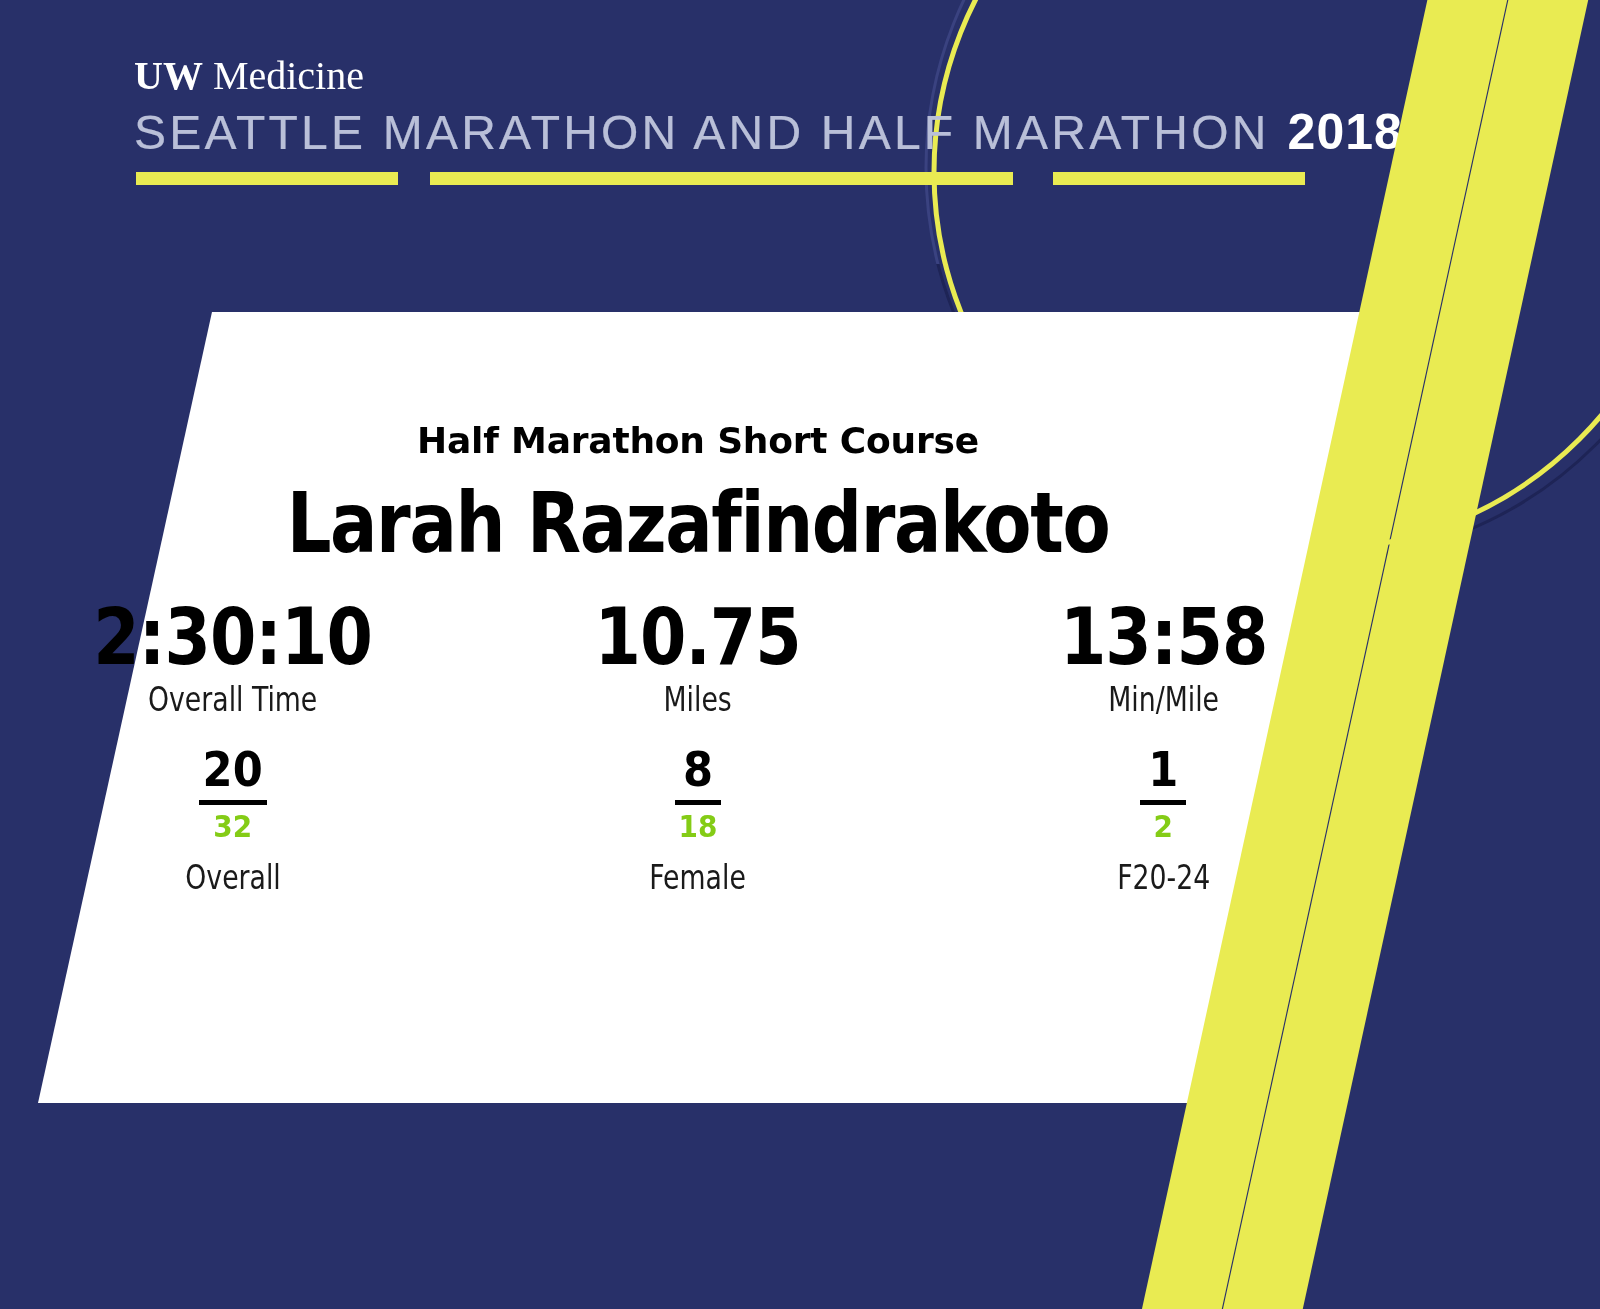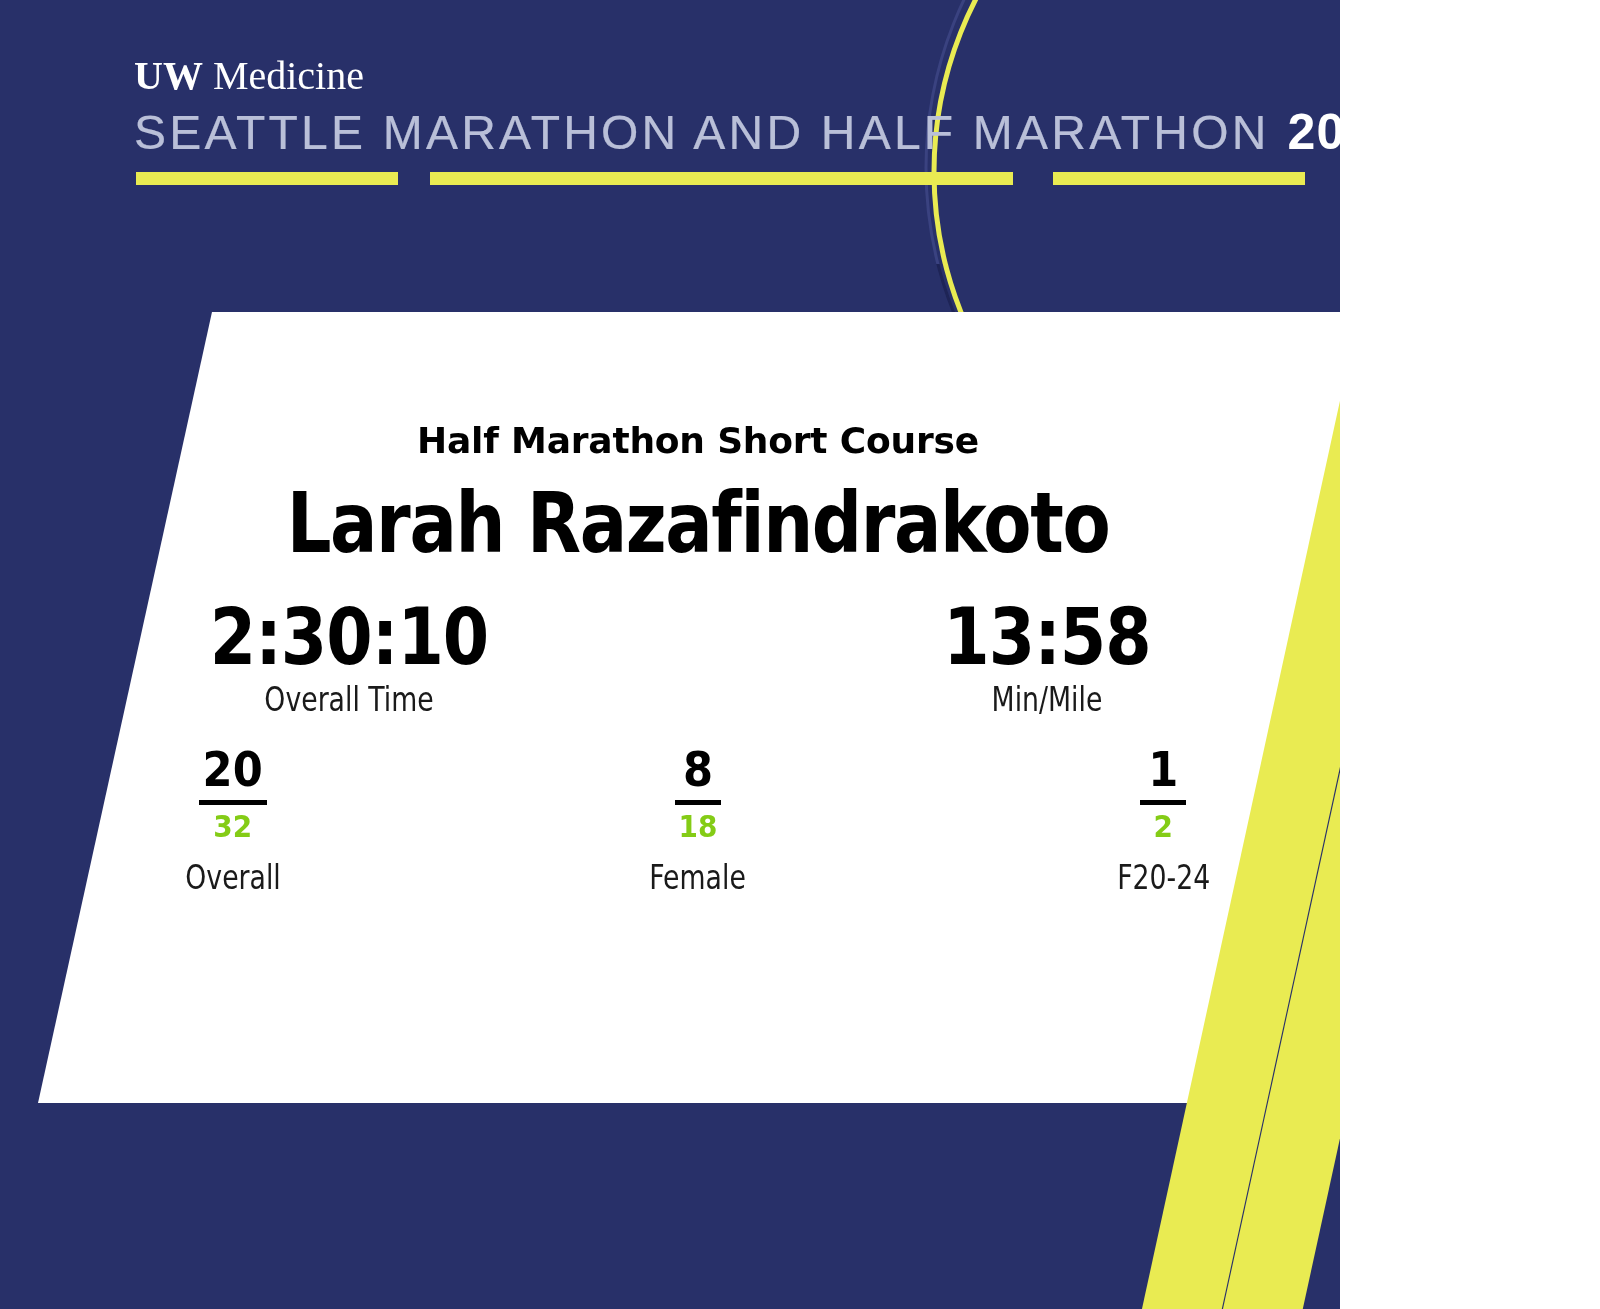--- a/index.html
+++ b/index.html
@@ -2,21 +2,21 @@
 <html><head>
 <meta charset="utf-8">
 <title>Seattle Marathon 2025 Result Card</title>
 <style>
   * { margin:0; padding:0; box-sizing:border-box; }
   html,body { background:#ffffff; }
   body { font-family:"Liberation Sans", sans-serif; }
 
   #card {
     position:relative;
-    width:1340px;
+    width:1600px;
     height:1309px;
     overflow:hidden;
     background:#283069;
   }
 
   
   .arc-layer {
     position:absolute; inset:0;
     z-index:1;
     pointer-events:none;
@@ -255,20 +255,24 @@
 
     <div id="course">Half Marathon Short Course</div>
     <div id="runner">Larah Razafindrakoto</div>
 
     <div class="stat-row">
       <div class="stat-col">
         <div class="stat-value">2:30:10</div>
         <div class="stat-label">Overall Time</div>
       </div>
       <div class="stat-col">
+        <div class="stat-value">10.75</div>
+        <div class="stat-label">Miles</div>
+      </div>
+      <div class="stat-col">
         <div class="stat-value">13:58</div>
         <div class="stat-label">Min/Mile</div>
       </div>
     </div>
 
     <div class="place-row">
       <div class="place-col">
         <div class="frac">
           <div class="frac-num">20</div>
           <div class="frac-bar"></div>

